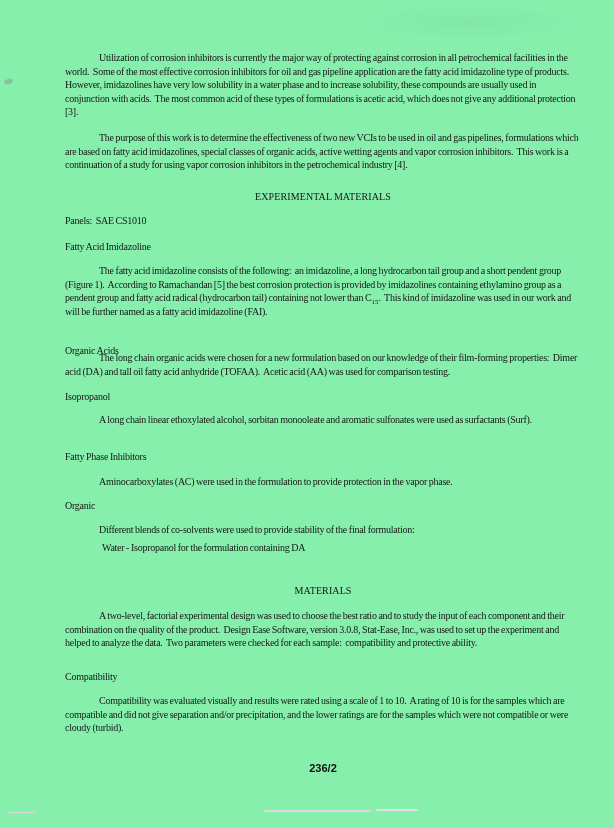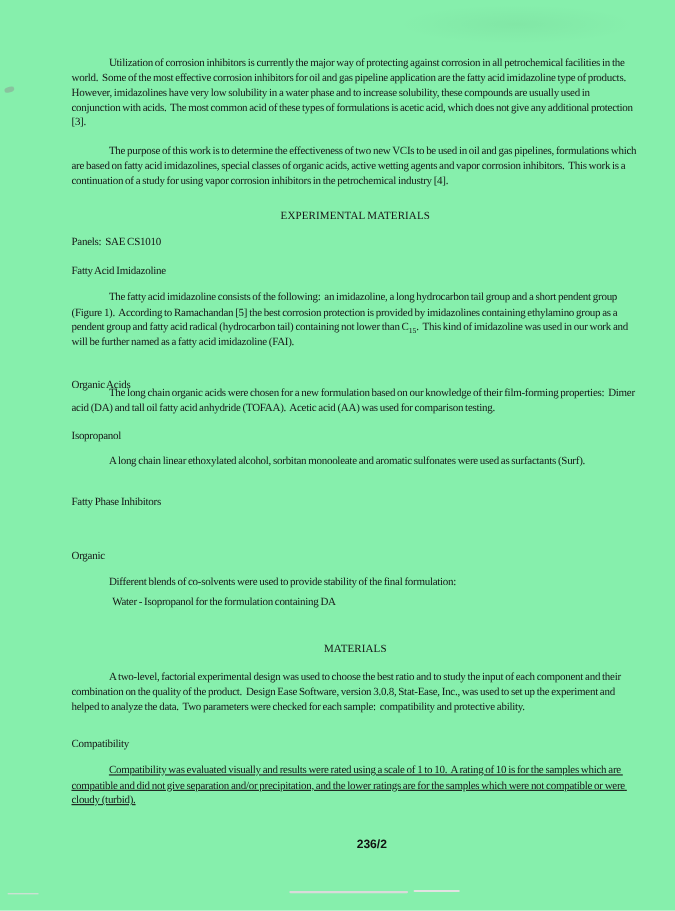--- a/index.html
+++ b/index.html
@@ -32,21 +32,21 @@
   .head { text-align: center; letter-spacing: 0.1px; }
   .subhead { }
   .indent-lines { padding-left: 37px; box-sizing: border-box; }
   sub {
     font-size: 7px;
     line-height: 0;
     letter-spacing: 0;
   }
   .footer-num {
     position: absolute;
-    left: 80px;
+    left: 65px;
     width: 516px;
     top: 762px;
     text-align: center;
     font-family: "Liberation Sans", "DejaVu Sans", sans-serif;
     font-weight: bold;
     font-size: 11px;
     color: #111111;
     letter-spacing: 0;
   }
   
@@ -107,21 +107,21 @@
   .pos-sh-surf   { top: 390px; }
   .pos-p-surf    { top: 413px; }
   .pos-sh-vap    { top: 450px; }
   .pos-p-vap     { top: 475px; }
   .pos-sh-solv   { top: 499px; }
   .pos-p-solv    { top: 523px; }
   .pos-solvlines { top: 514px; }
   .pos-h-proc    { top: 584px; }
   .pos-p-proc    { top: 609px; }
   .pos-sh-comp   { top: 670px; }
-  .pos-p-comp    { top: 694px; text-decoration: underline; }
+  .pos-p-comp    { top: 694px; }
 </style>
 </head>
 <body>
 
 <div class="page">
 
   <div class="noise-topright"></div>
   <div class="smudge-left"></div>
 
   <p class="blk para pos-p1">Utilization of corrosion inhibitors is currently the major way of protecting against corrosion in all petrochemical facilities in the world.  Some of the most effective corrosion inhibitors for oil and gas pipeline application are the fatty acid imidazoline type of products.  However, imidazolines have very low solubility in a water phase and to increase solubility, these compounds are usually used in conjunction with acids.  The most common acid of these types of formulations is acetic acid, which does not give any additional protection [3].</p>
@@ -139,20 +139,21 @@
   <p class="blk subhead pos-sh-org">Organic Acids</p>
 
   <p class="blk para pos-p-org">The long chain organic acids were chosen for a new formulation based on our knowledge of their film-forming properties:  Dimer acid (DA) and tall oil fatty acid anhydride (TOFAA).  Acetic acid (AA) was used for comparison testing.</p>
 
   <p class="blk subhead pos-sh-surf">Isopropanol</p>
 
   <p class="blk para pos-p-surf">A long chain linear ethoxylated alcohol, sorbitan monooleate and aromatic sulfonates were used as surfactants (Surf).</p>
 
   <p class="blk subhead pos-sh-vap">Fatty Phase Inhibitors</p>
 
+  <p class="blk para pos-p-vap">Aminocarboxylates (AC) were used in the formulation to provide protection in the vapor phase.</p>
 
   <p class="blk subhead pos-sh-solv">Organic</p>
 
   <p class="blk para pos-p-solv">Different blends of co-solvents were used to provide stability of the final formulation:</p>
 
   <div class="blk indent-lines pos-solvlines">
     <div>Water - Isopropanol for the formulation containing DA</div>
   </div>
 
   <p class="blk head pos-h-proc">MATERIALS</p>

